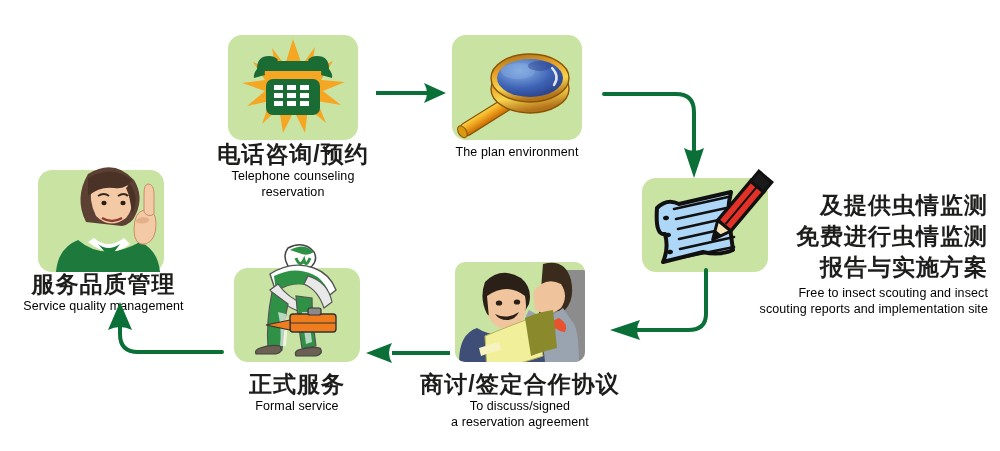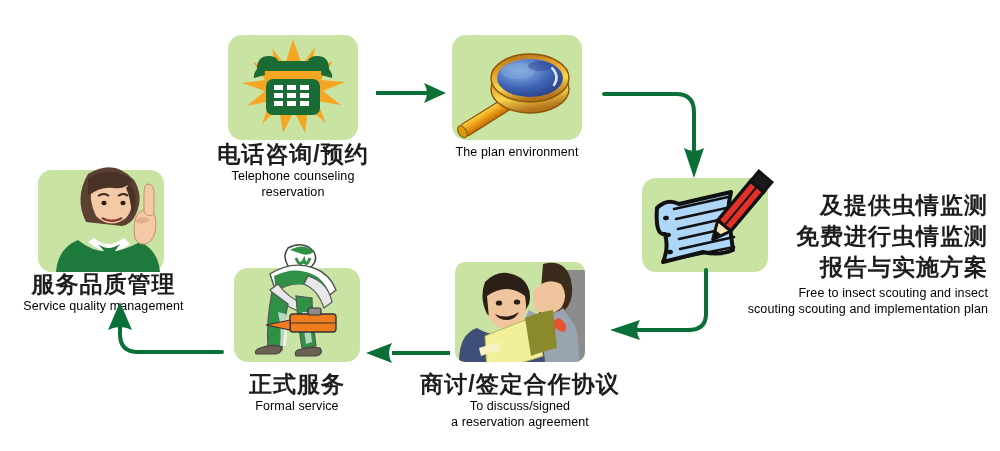--- a/index.html
+++ b/index.html
@@ -169,21 +169,21 @@
         </g>
       </svg>
     </div>
   </div>
   <div class="block-right" style="left:700px;top:190px;width:288px;">
     <span class="cn">及提供虫情监测</span>
     <span class="cn">免费进行虫情监测</span>
     <span class="cn">报告与实施方案</span>
     <span class="en">
       <span>Free to insect scouting and insect</span>
-      <span>scouting scouting and implementation plan</span>
+      <span>scouting reports and implementation site</span>
     </span>
   </div>
 
   <div class="card" style="left:455px;top:262px;width:130px;height:100px;">
     <div class="art">
       <svg viewBox="0 0 130 100" width="130" height="100">
         <clipPath id="clipAgree">
             <rect x="0" y="0" width="130" height="100" rx="10"></rect>
           </clipPath>
         <g clip-path="url(#clipAgree)">

